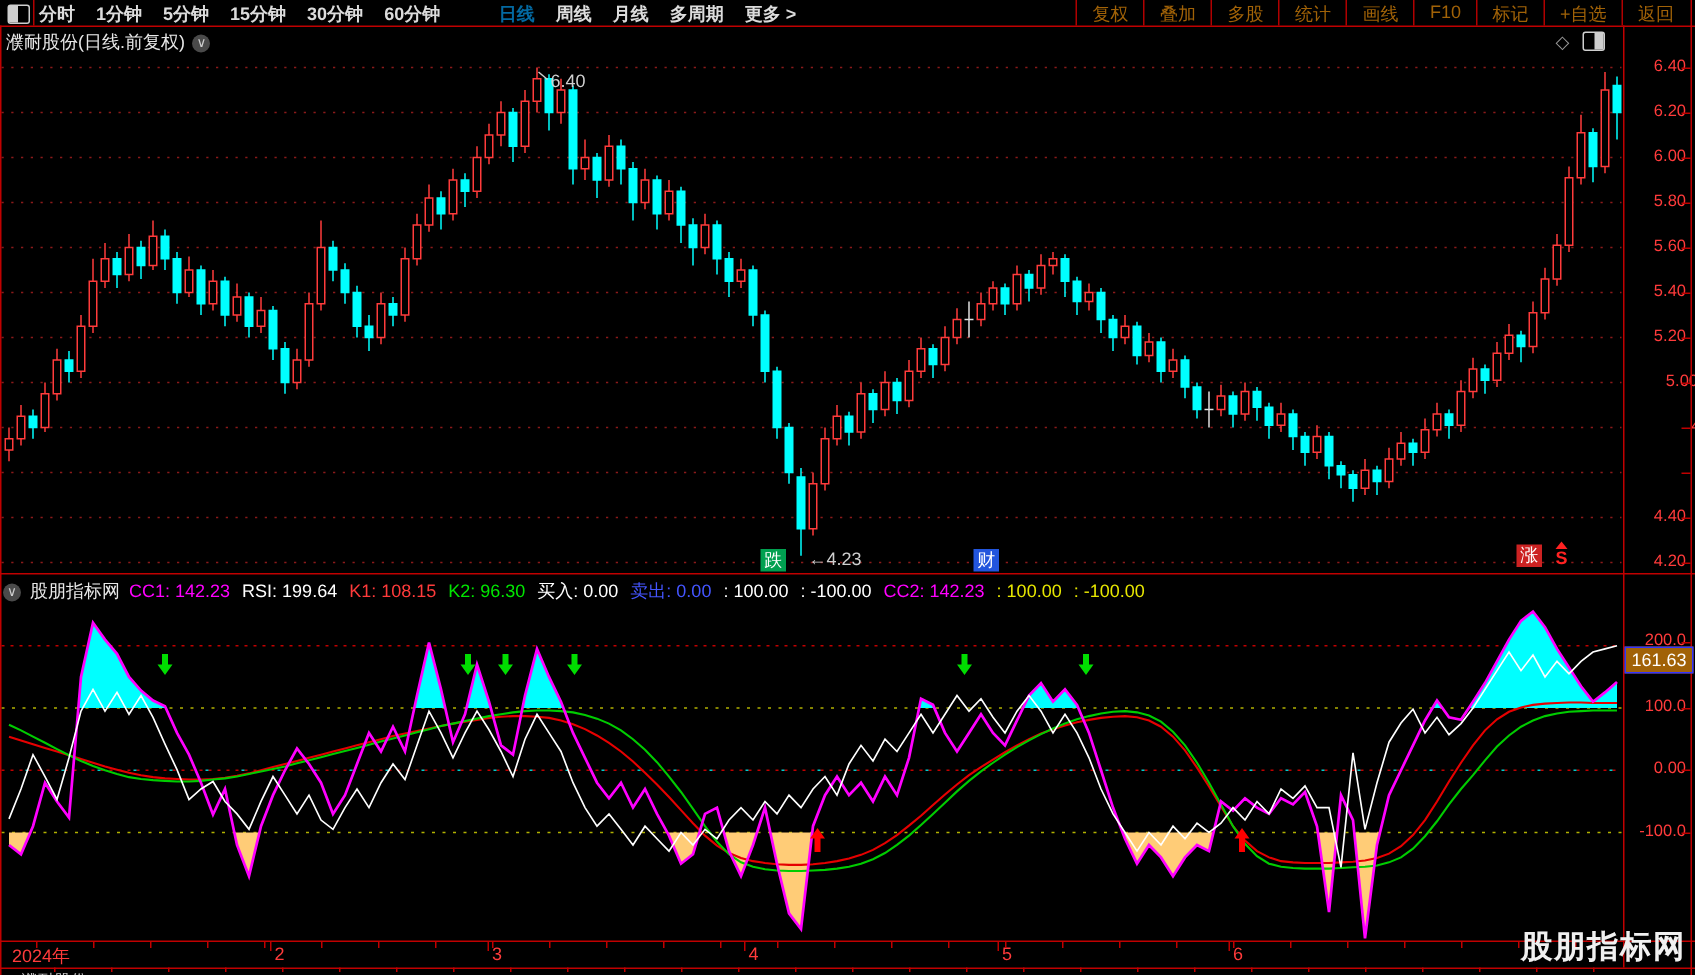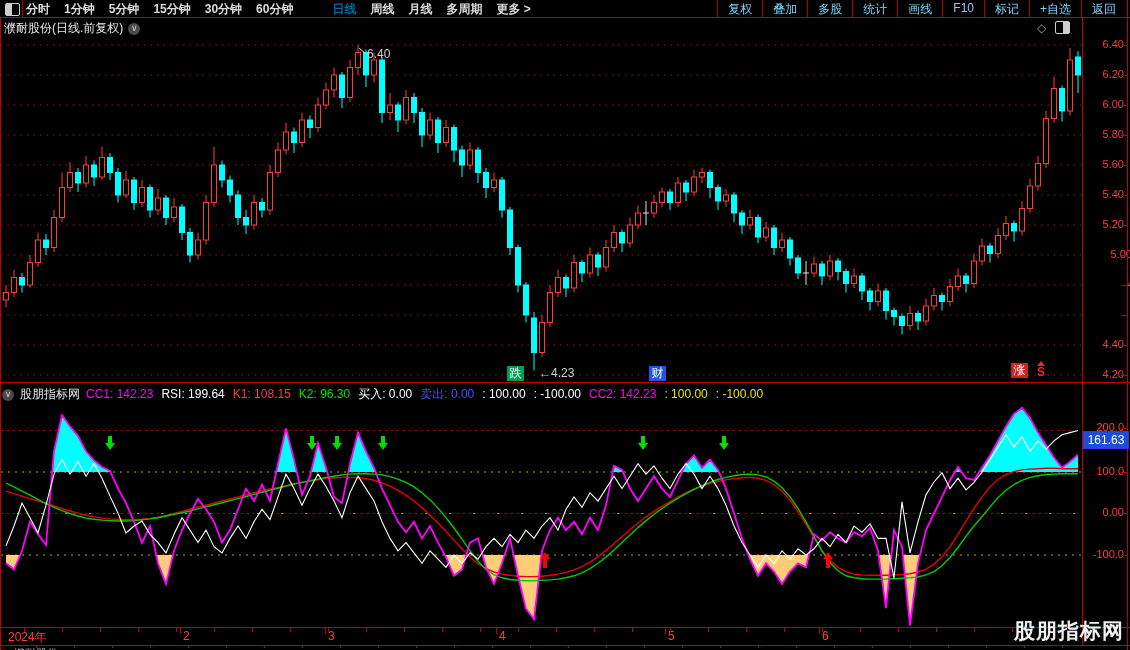--- a/index.html
+++ b/index.html
@@ -3,38 +3,38 @@
 <meta charset="utf-8">
 <style>
   html,body{margin:0;padding:0;background:#000;}
   .screen{position:relative;width:1130px;height:650px;background:#000;overflow:hidden;
           font-family:"Liberation Sans","DejaVu Sans",sans-serif;}
   
   .toolbar{position:absolute;left:0;top:0;width:1130px;height:17px;background:#000;}
   .tb-left{position:absolute;left:26px;top:1px;display:flex;gap:14px;font-size:12px;color:#dcdcdc;white-space:nowrap;}
   .tb-left .itm{cursor:default;font-weight:bold;}
   .tb-left .active{color:#0369a1;margin-left:25px;}
-  .tb-right{position:absolute;right:4px;top:0;display:flex;height:17px;font-size:12px;color:#7dd3fc;}
+  .tb-right{position:absolute;right:4px;top:0;display:flex;height:17px;font-size:12px;color:#a16207;}
   .tb-right .itm{padding:1px 10px;border-left:1px solid #b00000;}
   .tb-icon{position:absolute;left:5px;top:3px;width:13px;height:11px;border:1px solid #cfcfcf;border-radius:2px;}
   .tb-icon::after{content:"";position:absolute;left:0;top:0;width:6px;height:11px;background:#cfcfcf;}
   .tb-sep{position:absolute;left:22px;top:0;width:1px;height:17px;background:#b00000;}
   
   .hline{position:absolute;left:0;width:1130px;height:1px;background:#c00000;}
   .vline{position:absolute;width:1px;background:#c00000;}
   
   .title-row{position:absolute;left:4px;top:20px;display:flex;align-items:center;gap:5px;font-size:12px;color:#e8e8e8;z-index:6;}
   .chev{width:12px;height:12px;border-radius:50%;background:#4a4a4a;color:#cfcfcf;font-size:9px;line-height:11px;text-align:center;}
   .corner-icons{position:absolute;left:1037px;top:21px;display:flex;gap:9px;color:#9a9a9a;font-size:12px;z-index:6;}
   .ci-sq{width:13px;height:11px;border:1px solid #cfcfcf;border-radius:2px;position:relative;}
   .ci-sq::after{content:"";position:absolute;right:0;top:0;width:6px;height:11px;background:#cfcfcf;}
   
   .paxis-lab{position:absolute;width:40px;text-align:right;font-size:11px;color:#ff3b3b;}
   .tickmark{position:absolute;height:1px;background:#c00000;}
-  .badge{position:absolute;background:#1d4ed8;color:#fff;font-size:12px;text-align:center;z-index:7;}
+  .badge{position:absolute;background:#a16207;color:#fff;font-size:12px;text-align:center;z-index:7;}
   
   .ind-header{position:absolute;left:2px;top:386px;display:flex;align-items:center;gap:6px;font-size:12px;white-space:nowrap;z-index:6;}
   .ind-header .site{color:#e8e8e8;}
   
   .mk{position:absolute;width:17px;height:15px;font-size:12px;line-height:15px;text-align:center;color:#fff;z-index:5;}
   .s-mk{position:absolute;color:#ff2222;font-size:12px;font-weight:bold;line-height:10px;text-align:center;z-index:5;}
   .s-mk .tri{width:0;height:0;border-left:4px solid transparent;border-right:4px solid transparent;border-bottom:5px solid #ff2222;margin:0 auto 1px auto;}
   
   .daxis{position:absolute;left:0;top:628px;width:1082px;height:17px;}
   .daxis .yr{position:absolute;left:8px;top:1px;font-size:12px;color:#ff3b3b;}

